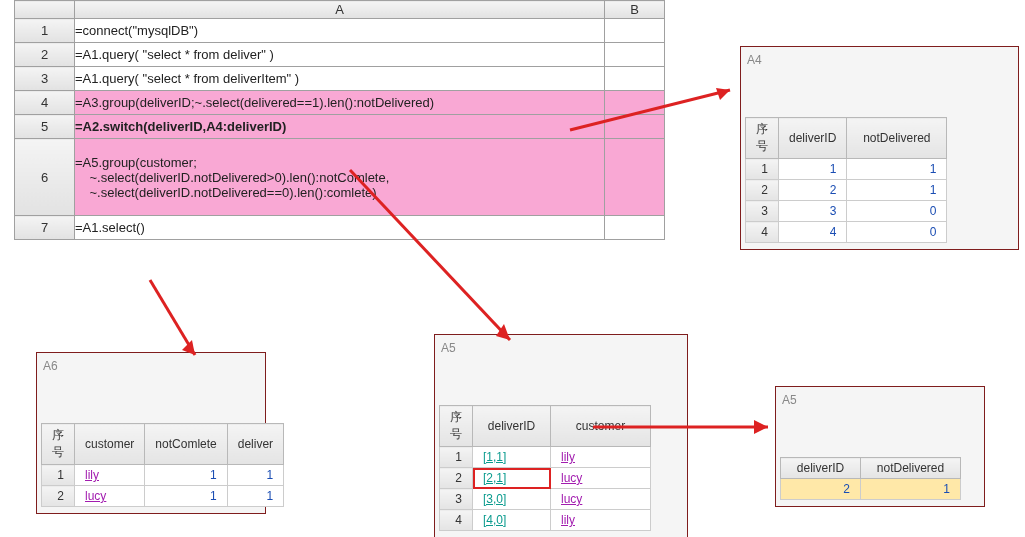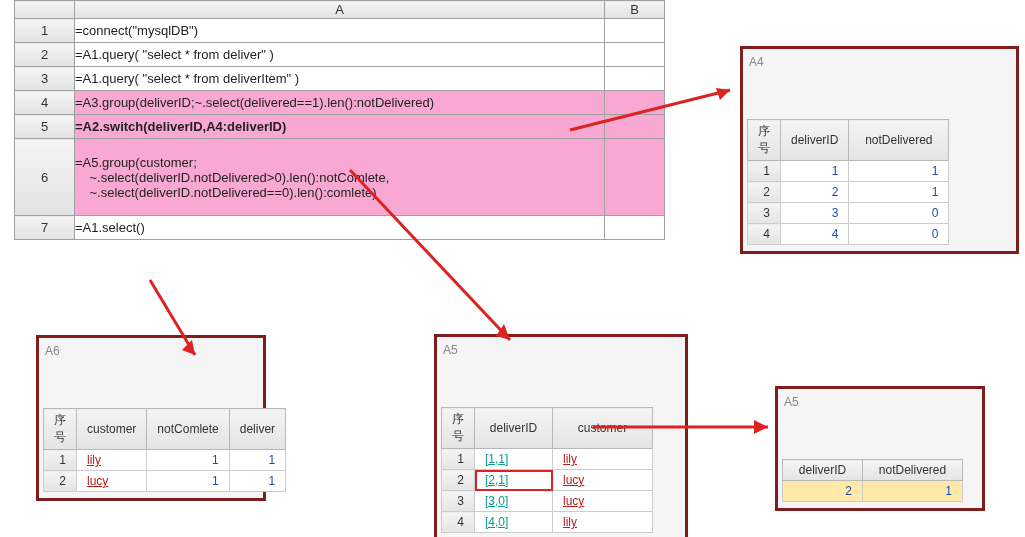--- a/index.html
+++ b/index.html
@@ -44,21 +44,21 @@
   .col-B { width: 60px; }
   .cell {
     padding: 3px 6px;
     color: #222;
     height: 24px;
   }
   .cell.tall { height: 77px; }
   .hl { background: #f9a8d4; }
   .result-box {
     position: absolute;
-    border: 3px solid #7f1d1d;
+    border: 1px solid #7f1d1d;
     background: #f5f5f5;
     padding: 4px 4px 6px 4px;
   }
   .result-label {
     color: #888;
     font-size: 12px;
     padding: 2px 2px 6px 2px;
   }
   .result-table {
     border-collapse: collapse;
@@ -78,21 +78,21 @@
     padding: 3px 10px;
     font-size: 12px;
   }
   .result-table .idx-col {
     background: linear-gradient(#f4f4f4,#e4e4e4);
     text-align: right;
     color: #333;
     width: 30px;
   }
   .num { text-align: right; color: #1a4db3; }
-  .link { color: #b91c1c; text-decoration: underline; }
+  .link { color: #a21caf; text-decoration: underline; }
   .teal { color: #0a9b8e; text-decoration: underline; }
   .highlight-row td { background: #ffe8a8; }
   .red-border { outline: 2px solid #d22; outline-offset: -2px; }
   svg.arrow { position: absolute; pointer-events: none; }
   .arrow-line { stroke: #d22; stroke-width: 3; fill: none; }
   .arrow-head { fill: #d22; }
 </style>
 </head>
 <body>
 
@@ -173,21 +173,21 @@
         </tr>
         <tr>
           <td class="idx-col">4</td>
           <td class="num">4</td>
           <td class="num">0</td>
         </tr>
       </tbody>
   </table>
 </div>
 
-<div class="result-box" style="top:335px; left:36px; width:230px;">
+<div class="result-box" style="top:352px; left:36px; width:230px;">
   <div class="result-label">A6</div>
   <table class="result-table">
     <tbody>
         <tr>
       <th>序号</th>
       <th>customer</th>
       <th>notComlete</th>
       <th>deliver</th>
     </tr>
     </tbody>

